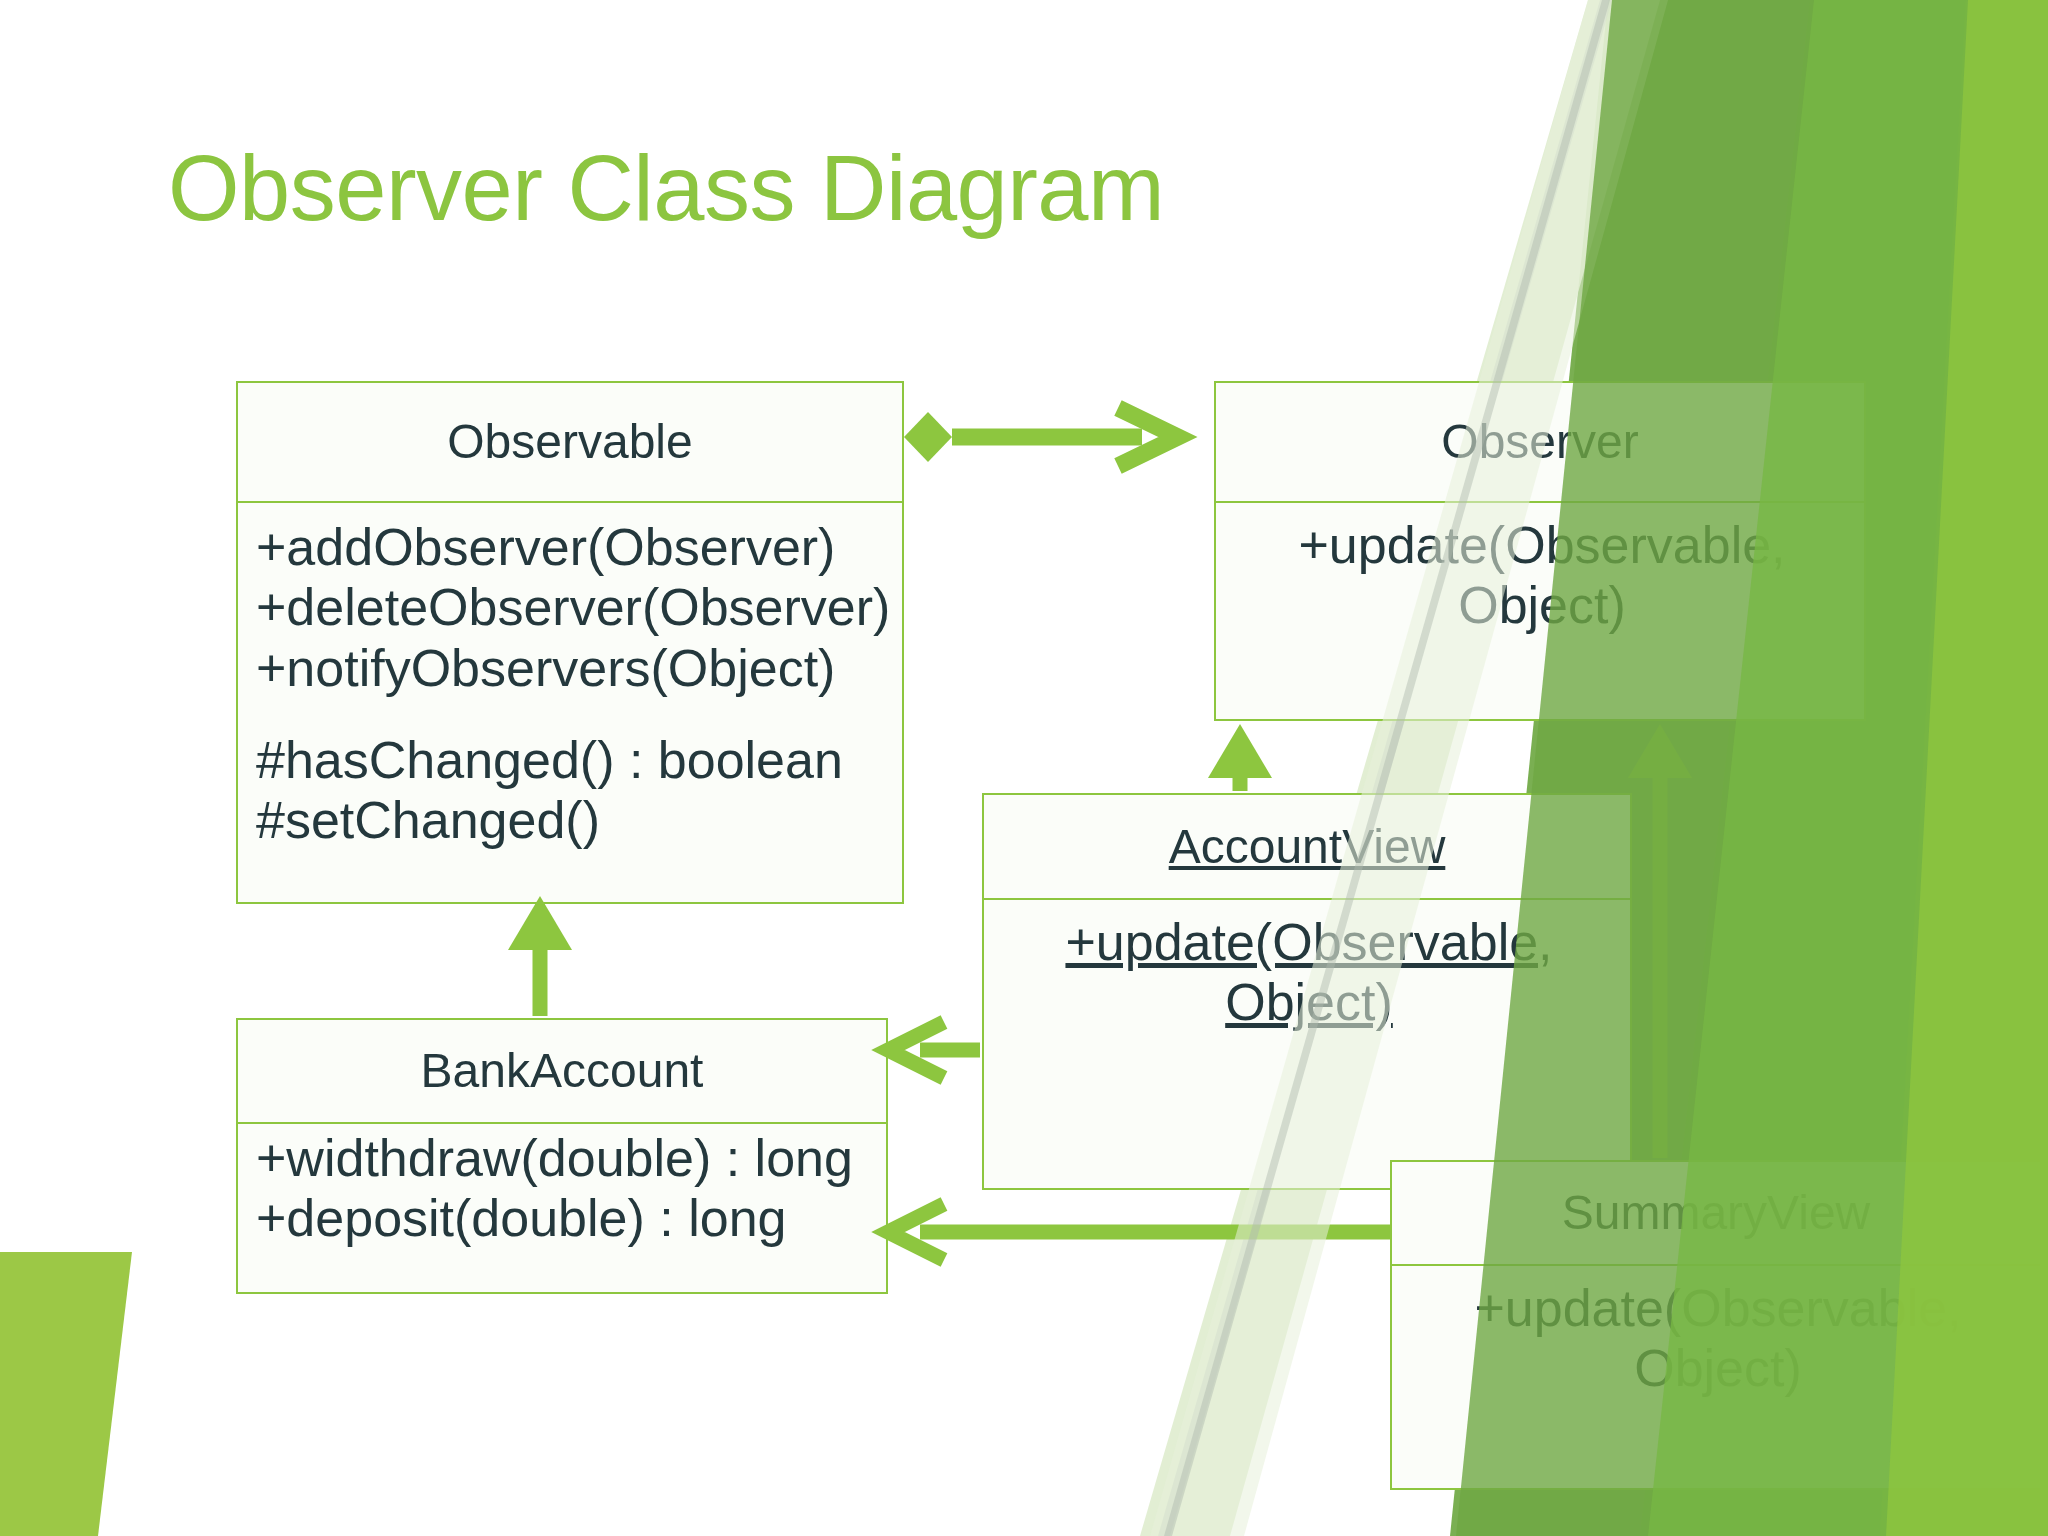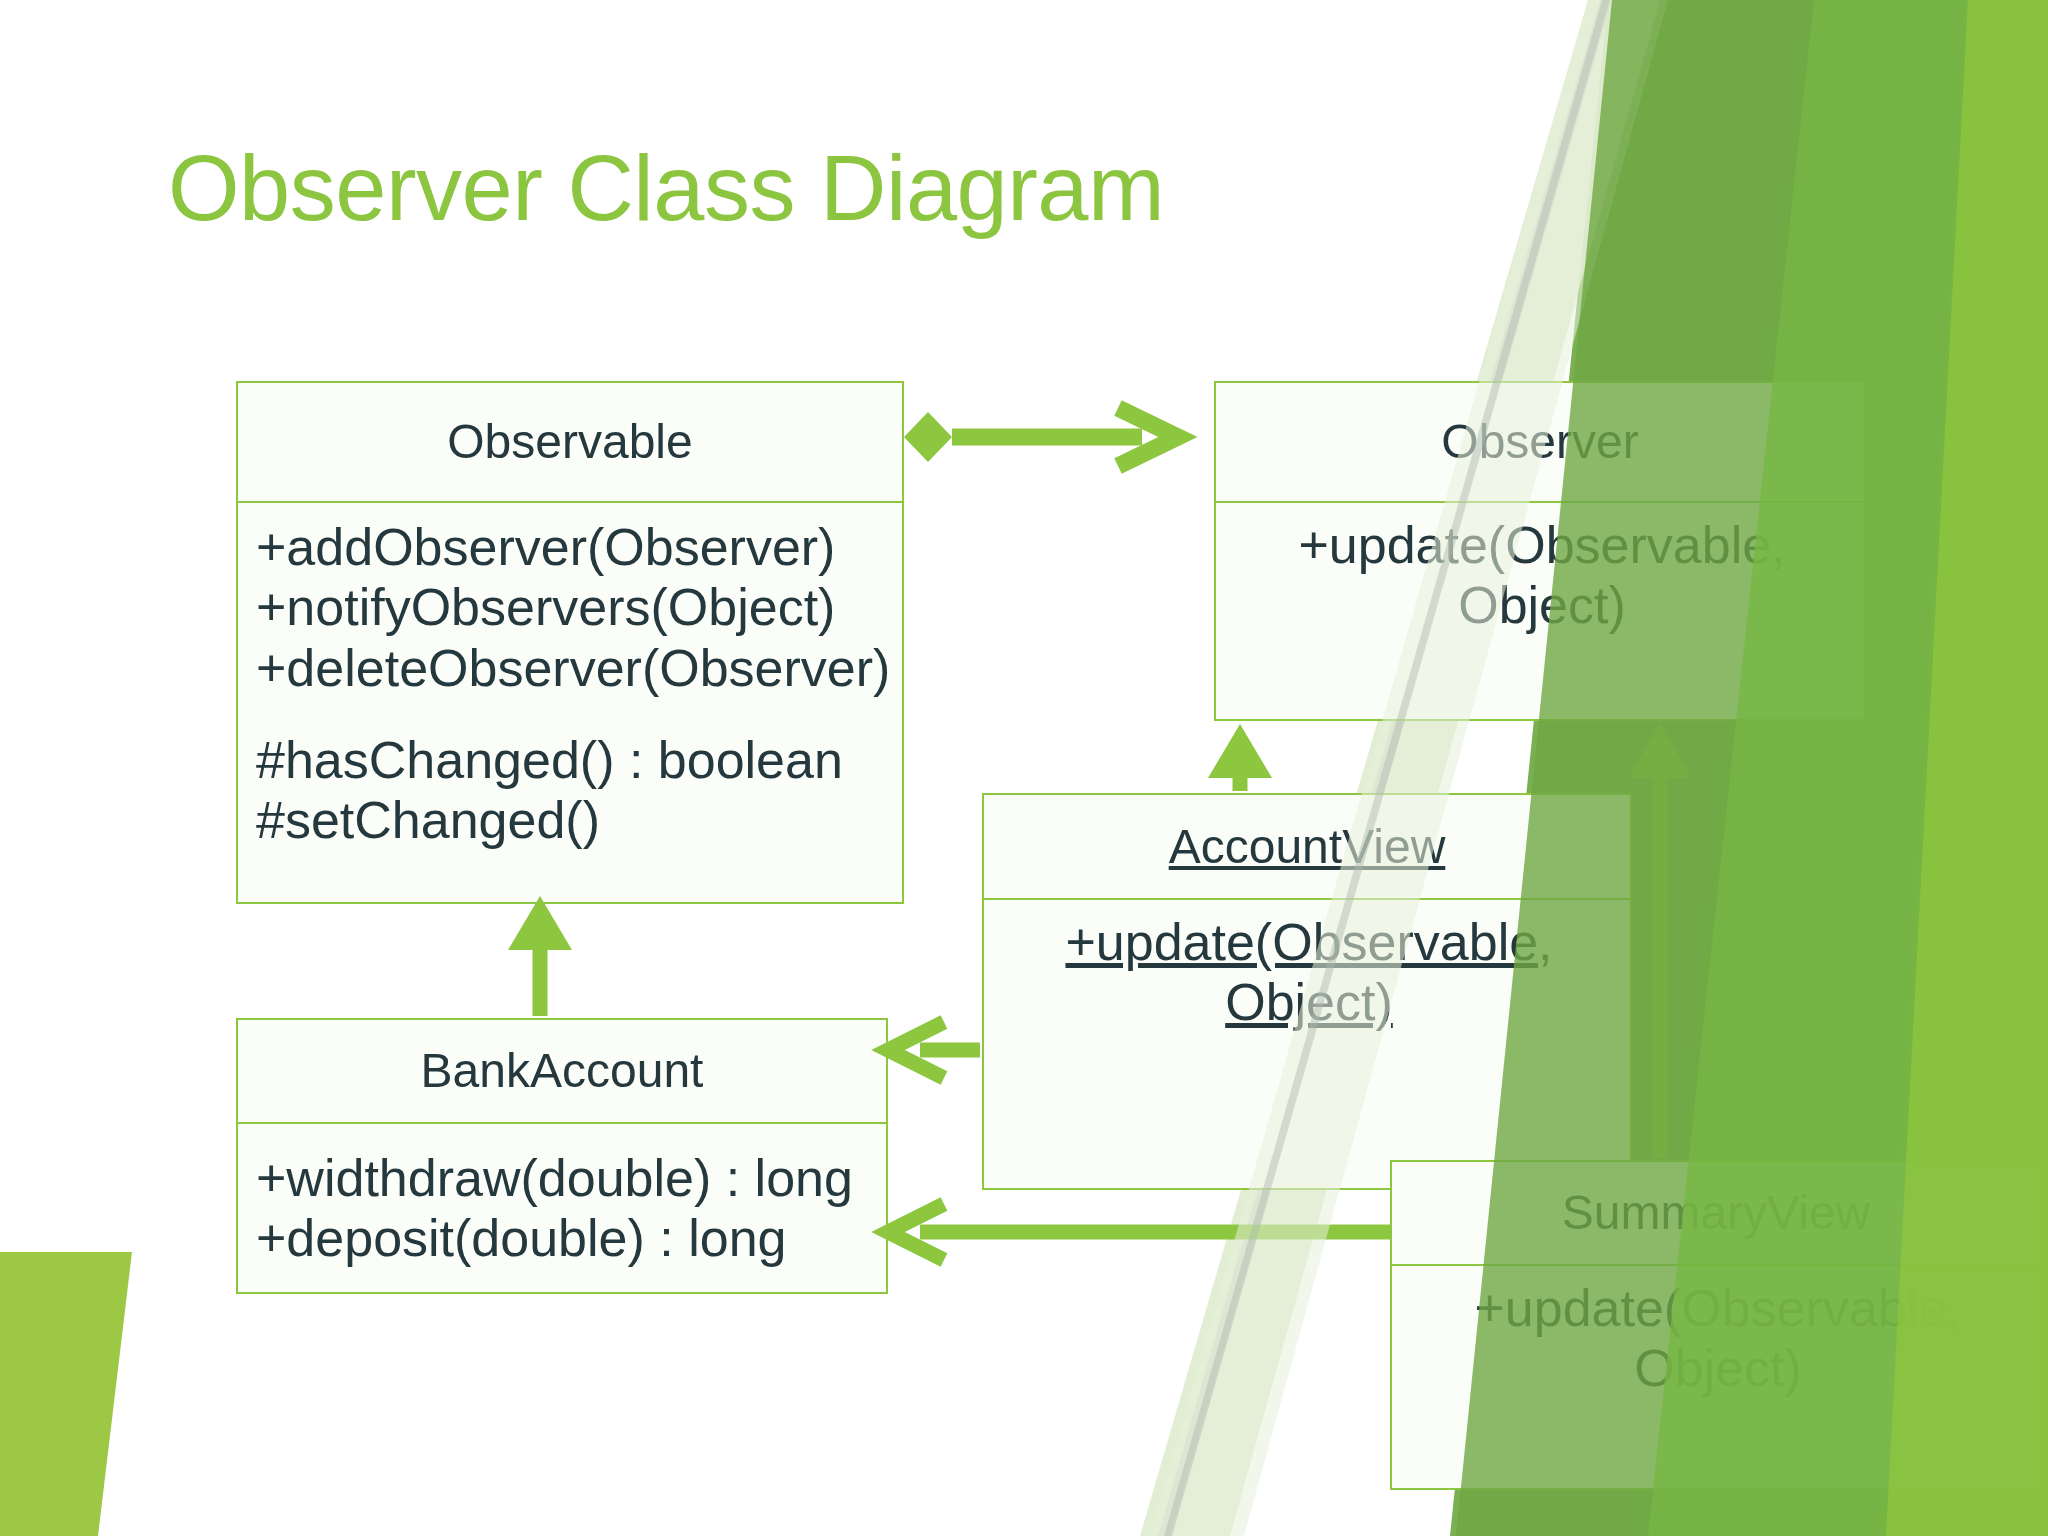--- a/index.html
+++ b/index.html
@@ -72,21 +72,21 @@
   #box-observer{left:1214px; top:381px; width:652px; height:340px;}
   #box-observer .uml-title{height:120px;}
   #box-observer .uml-members{padding-top:12px;text-align:center;}
 
   #box-accountview{left:982px; top:793px; width:650px; height:397px;text-decoration:underline;}
   #box-accountview .uml-title{height:105px;}
   #box-accountview .uml-members{padding-top:12px;text-align:center;}
 
   #box-bankaccount{left:236px; top:1018px; width:652px; height:276px;}
   #box-bankaccount .uml-title{height:104px;}
-  #box-bankaccount .uml-members{padding-top:24px;}
+  #box-bankaccount .uml-members{padding-top:4px;}
 
   #box-summaryview{left:1390px; top:1160px; width:652px; height:330px;}
   #box-summaryview .uml-title{height:104px;}
   #box-summaryview .uml-members{padding-top:12px;text-align:center;}
 
   
   #connectors{position:absolute;inset:0;width:2048px;height:1536px;pointer-events:none;}
 
   
   #bg-overlay{position:absolute;inset:0;width:2048px;height:1536px;pointer-events:none;}
@@ -106,22 +106,22 @@
 
     <polygon points="0,1252 132,1252 98,1536 0,1536" fill="#9CC846"></polygon>
   </svg>
 
   <div id="slide-title">Observer Class Diagram</div>
 
   <div class="uml-box" id="box-observable">
     <div class="uml-title">Observable</div>
     <div class="uml-members">
       <div class="member">+addObserver(Observer)</div>
+      <div class="member">+deleteObserver(Observer)</div>
       <div class="member">+notifyObservers(Object)</div>
-      <div class="member">+deleteObserver(Observer)</div>
       <div class="member blank"></div>
       <div class="member">#hasChanged() : boolean</div>
       <div class="member">#setChanged()</div>
     </div>
   </div>
 
   <div class="uml-box" id="box-observer">
     <div class="uml-title">Observer</div>
     <div class="uml-members">
       <div class="member center">+update(Observable,</div>

